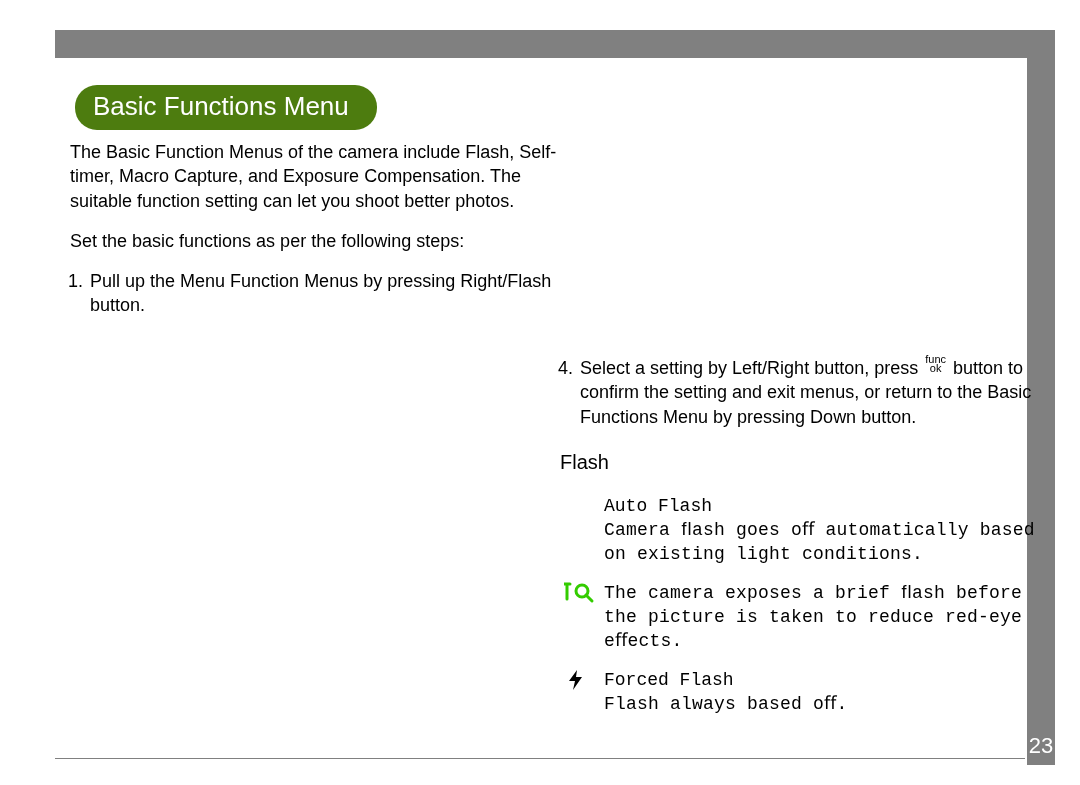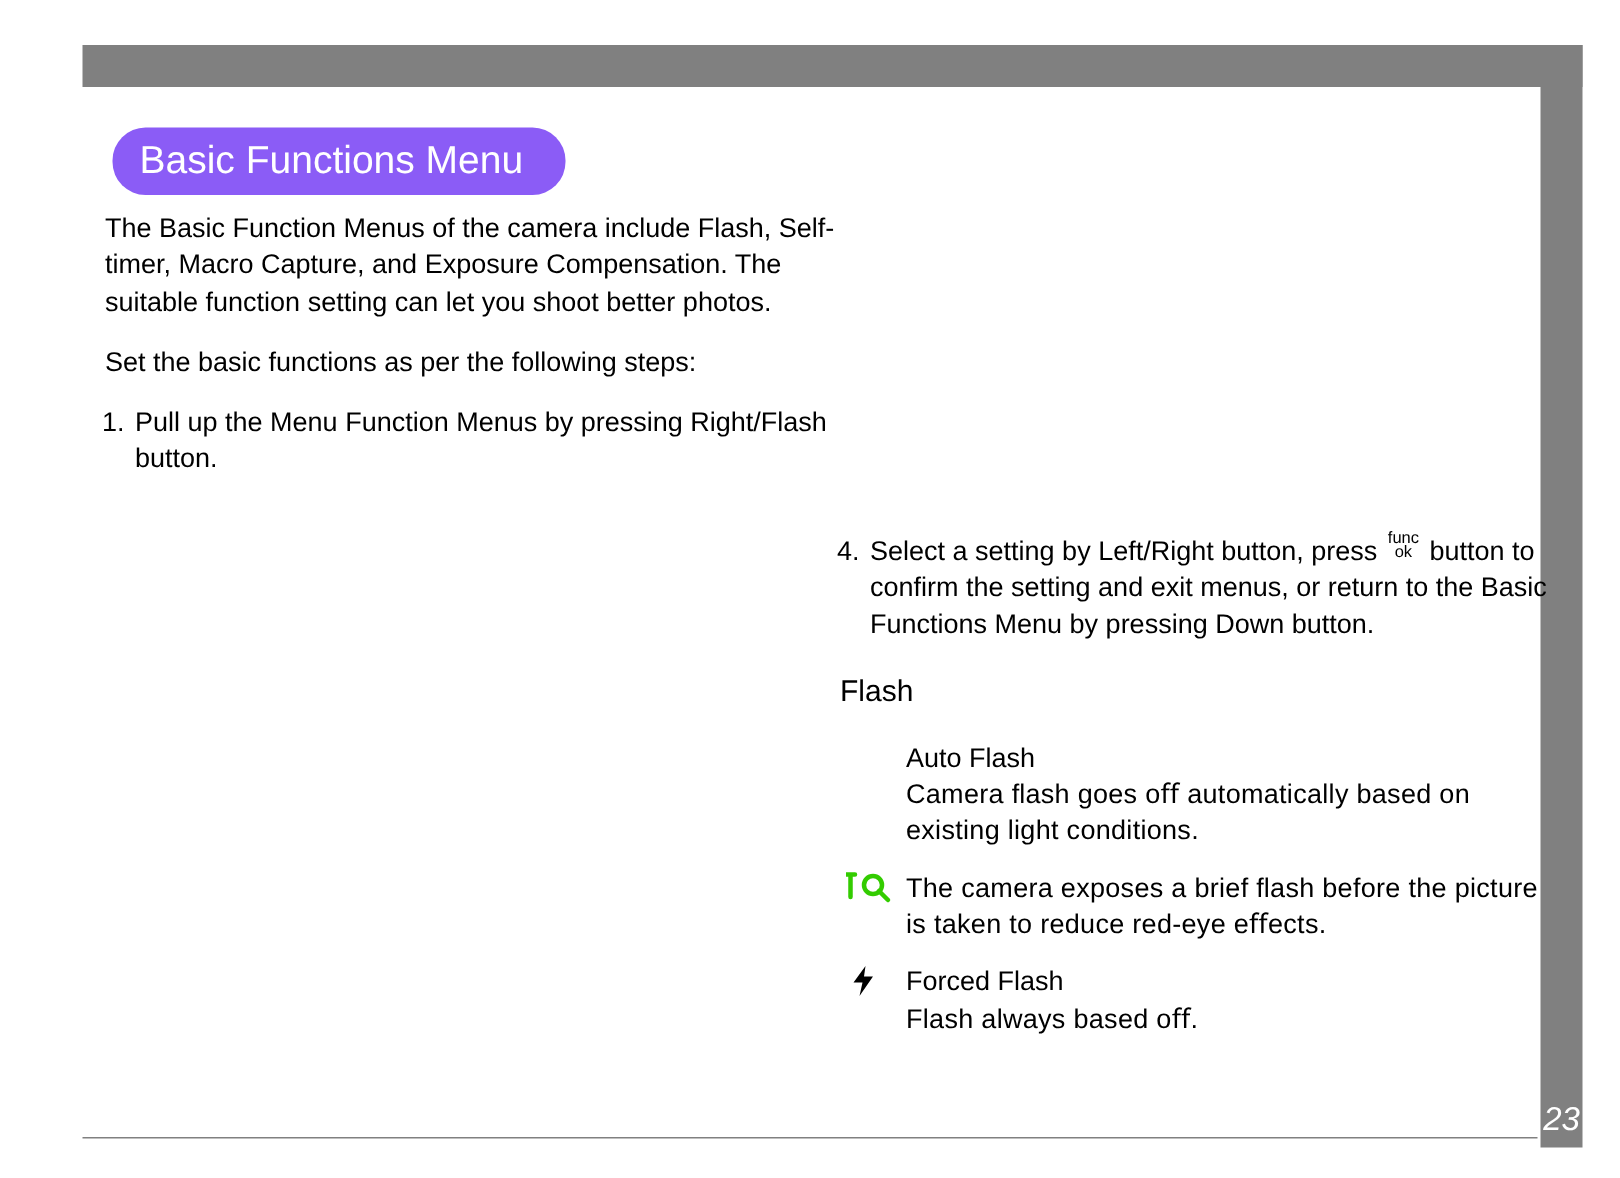--- a/index.html
+++ b/index.html
@@ -35,27 +35,26 @@
   }
   .page-number {
     position: absolute;
     right: 25px;
     bottom: 20px;
     width: 28px;
     text-align: center;
     color: #ffffff;
     font-size: 22px;
     padding-bottom: 6px;
-    font-style: italic;
   }
   .title-pill {
     position: absolute;
     left: 75px;
     top: 85px;
-    background: #8b5cf6;
+    background: #4d7c0f;
     color: #ffffff;
     font-size: 26px;
     padding: 6px 28px 8px 18px;
     border-radius: 22px;
   }
   .body {
     position: absolute;
     left: 70px;
     top: 140px;
     right: 70px;
@@ -87,20 +86,21 @@
     font-size: 20px;
     margin: 20px 0 18px 0;
   }
   .flash-list {
     margin-left: 4px;
   }
   .flash-item {
     position: relative;
     padding-left: 40px;
     margin-bottom: 14px;
+    font-family: Liberation Mono, monospace;
   }
   .flash-item .icon {
     position: absolute;
     left: 0;
     top: 0;
     width: 32px;
     height: 24px;
   }
   .flash-item .name {
     display: block;

